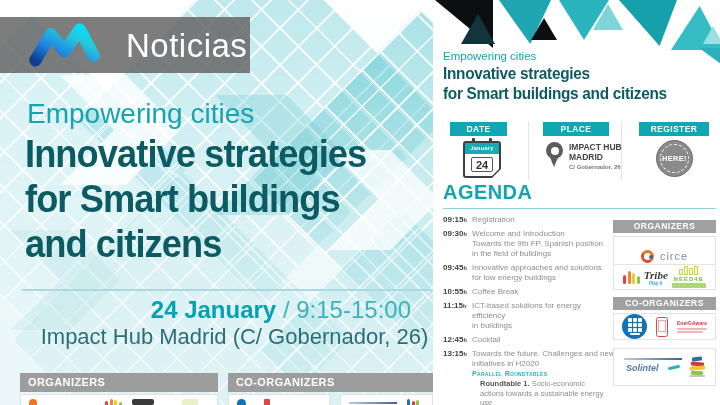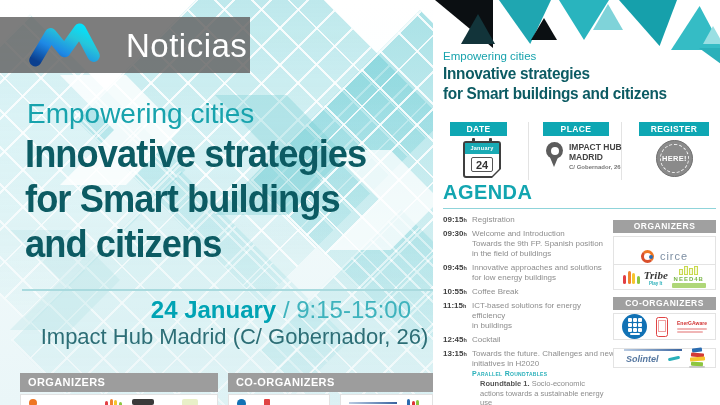--- a/index.html
+++ b/index.html
@@ -326,21 +326,21 @@
           </span>
         <span class="upc-cap"></span>
       </span>
       <span class="phone"></span>
       <span class="ega">
         <span class="ega-txt">EnerGAware</span>
         <i style="width:30px;"></i>
           <i style="width:26px;"></i>
       </span>
     </div>
-    <div class="lbox" style="top:348px;height:20px;gap:5px;">
+    <div class="lbox" style="top:348px;height:38px;gap:5px;">
       <span class="sol">
         <span class="sol-line"></span>
         <span class="sol-txt">Solintel</span>
         <span class="sol-swoosh"></span>
       </span>
       <span class="tower">
         <i style="width:10px;background:#2b6cb0;transform:rotate(-6deg);"></i>
         <i style="width:13px;background:#d33a35;transform:rotate(5deg);"></i>
         <i style="width:15px;background:#f6c52e;transform:rotate(-5deg);"></i>
         <i style="width:12px;background:#8dc63f;transform:rotate(4deg);"></i>

